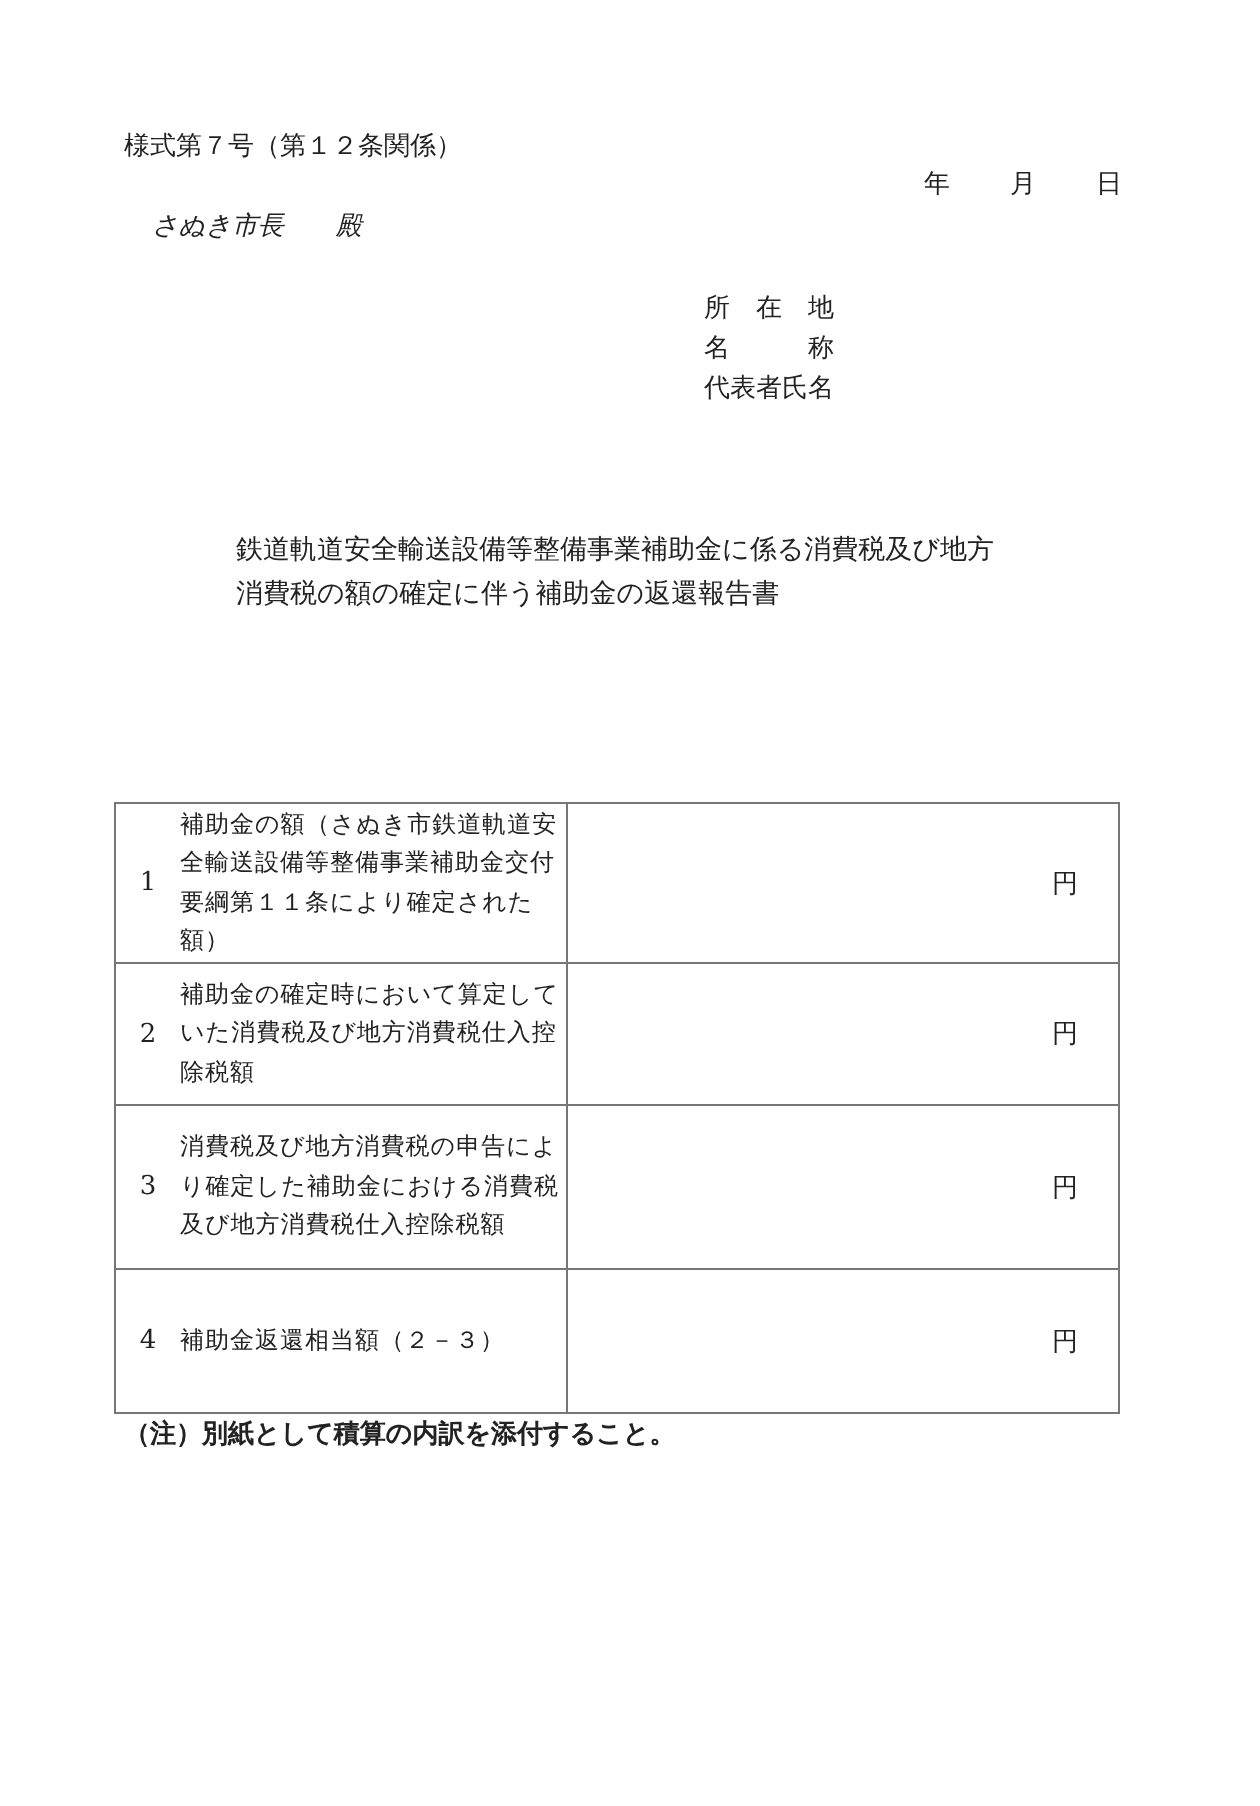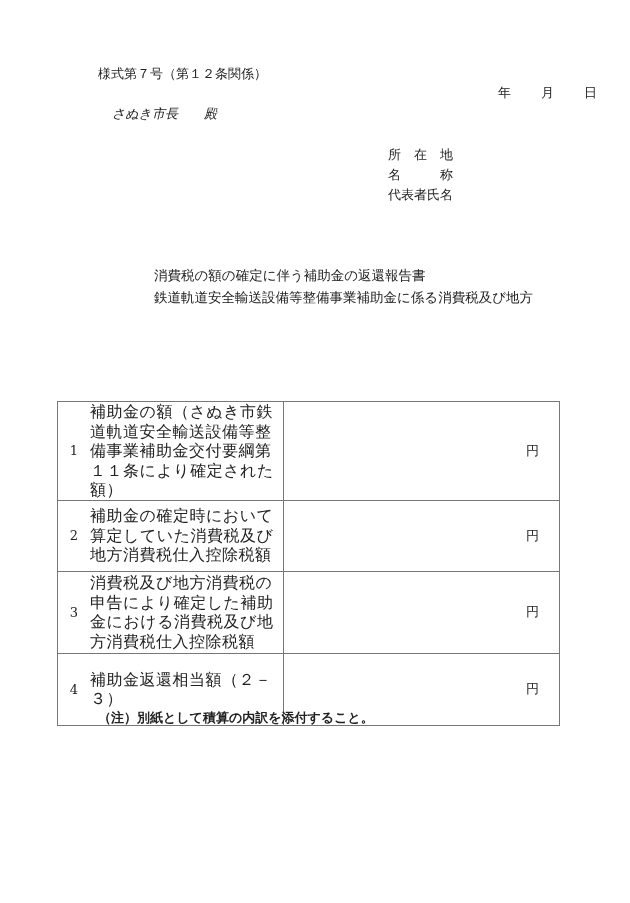--- a/index.html
+++ b/index.html
@@ -1,41 +1,41 @@
 <!DOCTYPE html>
 <html><head>
   <meta charset="utf-8">
   <style>
     html, body { margin: 0; padding: 0; }
     body {
       width: 630px; height: 903px; background: #ffffff; position: relative;
       font-family: "DejaVu Serif", "Liberation Serif", serif;
       color: #222222; font-size: 13px; overflow: hidden;
     }
-    .abs { position: absolute; white-space: nowrap; line-height: 1; margin-left: 36px; }
+    .abs { position: absolute; white-space: nowrap; line-height: 1; }
     .form-no { left: 62px; top: 67px; }
     .date { left: 462px; top: 86px; }
     .date span { display: inline-block; }
     .addressee { left: 76px; top: 107px; font-style: italic; }
     .addressee .tono { margin-left: 26px; }
     .applicant { left: 352px; top: 145px; line-height: 20px; }
     .applicant div { height: 20px; }
     .title { left: 118px; top: 264px; line-height: 22px; font-size: 13.5px; }
     .body-text { left: 62px; top: 344px; line-height: 22px; width: 500px; white-space: normal; }
     .body-text .indent { padding-left: 14px; }
     table.report {
       position: absolute; left: 57px; top: 401px; width: 503px;
       border-collapse: collapse; table-layout: fixed;
     }
     table.report td { border: 1.5px solid #777777; padding: 0; vertical-align: middle; }
     td.label-cell { width: 225px; }
     td.value-cell { text-align: right; padding-right: 20px !important; }
     .label-inner { display: flex; align-items: center; }
     .num { width: 32px; text-align: center; flex: none; font-size: 13px; }
-    .label-text { font-size: 16px; line-height: 19.5px; letter-spacing: 0.5px; white-space: normal; width: 190px; }
+    .label-text { font-size: 12px; line-height: 19.5px; letter-spacing: 0.5px; white-space: normal; width: 190px; }
     .note { left: 62px; top: 711px; font-weight: bold; }
   </style>
 </head>
 <body>
 
 <div class="abs form-no">様式第７号（第１２条関係）</div>
 
 <div class="abs date">
   <span>年</span><span style="width:30px"></span><span>月</span><span style="width:30px"></span><span>日</span>
 </div>
@@ -44,22 +44,22 @@
   <span>さぬき市長</span><span class="tono">殿</span>
 </div>
 
 <div class="abs applicant">
   <div>所　在　地</div>
   <div>名　　　称</div>
   <div>代表者氏名</div>
 </div>
 
 <div class="abs title">
+  <div>鉄道軌道安全輸送設備等整備事業補助金に係る消費税及び地方</div>
   <div>消費税の額の確定に伴う補助金の返還報告書</div>
-  <div>鉄道軌道安全輸送設備等整備事業補助金に係る消費税及び地方</div>
 </div>
 
 <div class="abs body-text">
 </div>
 
 <table class="report">
   <tbody id="report-body">
       <tr style="height: 80px;">
         <td class="label-cell">
           <div class="label-inner">

